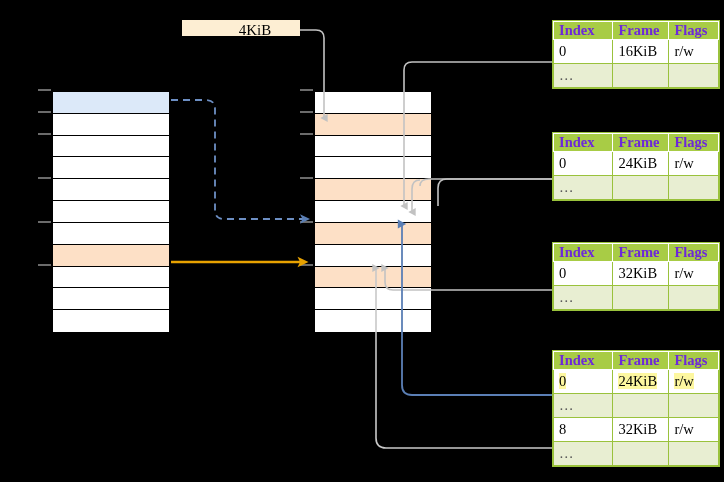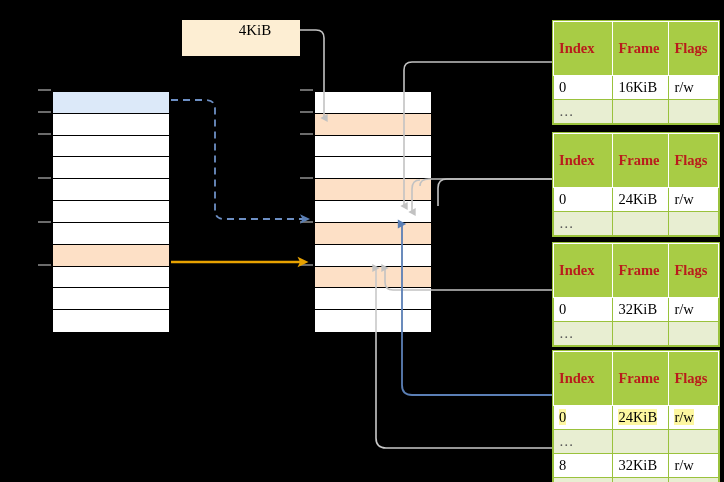--- a/index.html
+++ b/index.html
@@ -7,38 +7,38 @@
        font-family:"Liberation Serif","DejaVu Serif",serif;}
   #stage{position:absolute;left:0;top:0;width:724px;height:482px;}
   svg.layer{position:absolute;left:0;top:0;width:724px;height:482px;pointer-events:none;}
   .memtable{position:absolute;border:2px solid #000;box-sizing:border-box;background:#fff;}
   .memtable .cell{box-sizing:border-box;border-bottom:1px solid #000;background:#fff;}
   .memtable .cell:last-child{border-bottom:none;}
 
   .ptable{position:absolute;box-sizing:border-box;border:1px solid #9ac23c;
           border-collapse:collapse;background:#fff;}
   .ptable table{border-collapse:collapse;width:100%;}
-  .ptable th{background:#a8cc45;color:#b91c1c;font-weight:bold;font-size:14.5px;
-             text-align:left;padding:18px 5px;border:1px solid #fff;
+  .ptable th{background:#a8cc45;color:#6d28d9;font-weight:bold;font-size:14.5px;
+             text-align:left;padding:0 5px;border:1px solid #fff;
              font-family:"Liberation Serif","DejaVu Serif",serif;}
   .ptable td{background:#fff;color:#000;font-size:14.5px;text-align:left;
              padding:1px 5px;border:1px solid #9ac23c;height:21px;
              font-family:"Liberation Serif","DejaVu Serif",serif;}
   .ptable tr.dots td{background:#e8eed2;color:#555;}
   .ptable td span.hl{background:#fdf7a0;}
 
   .tag{position:absolute;background:#fdeed3;color:#000;font-size:15px;
        text-align:center;line-height:20px;box-sizing:border-box;}
 </style>
 </head>
 <body>
 
 <div id="stage">
 
-  <div class="tag" id="tag-4kib" style="left:182px;top:20px;width:118px;height:36px;padding-left:28px;">4KiB</div>
+  <div class="tag" id="tag-4kib" style="left:182px;top:20px;width:118px;height:16px;padding-left:28px;">4KiB</div>
 
   <div class="memtable" id="left-table" style="left:51px;top:90px;width:120px;height:240px;">
       <div class="cell" style="height: 21.8182px; background: rgb(220, 233, 249);"></div>
       <div class="cell" style="height: 21.8182px; background: rgb(255, 255, 255);"></div>
       <div class="cell" style="height: 21.8182px; background: rgb(255, 255, 255);"></div>
       <div class="cell" style="height: 21.8182px; background: rgb(255, 255, 255);"></div>
       <div class="cell" style="height: 21.8182px; background: rgb(255, 255, 255);"></div>
       <div class="cell" style="height: 21.8182px; background: rgb(255, 255, 255);"></div>
       <div class="cell" style="height: 21.8182px; background: rgb(255, 255, 255);"></div>
       <div class="cell" style="height: 21.8182px; background: rgb(253, 224, 198);"></div>

